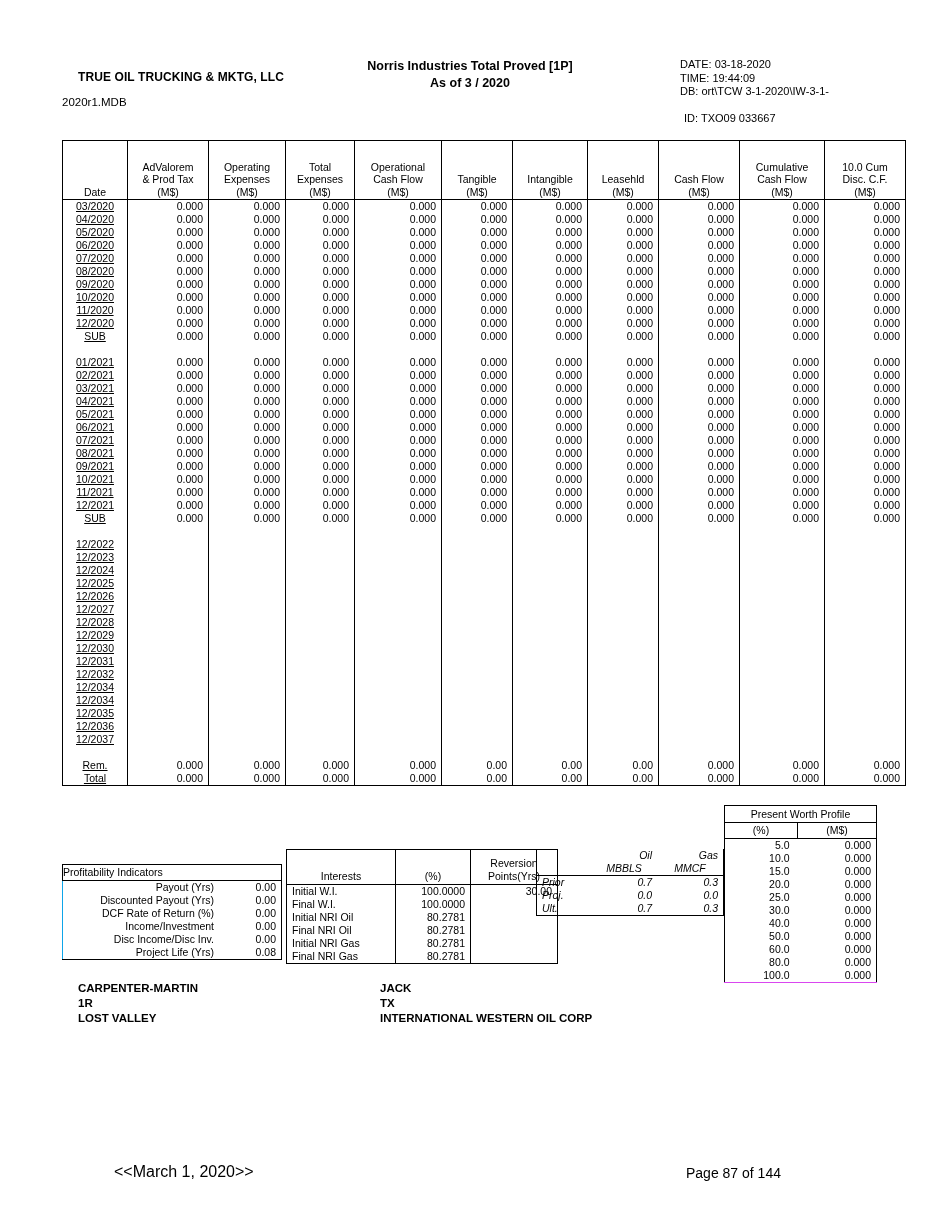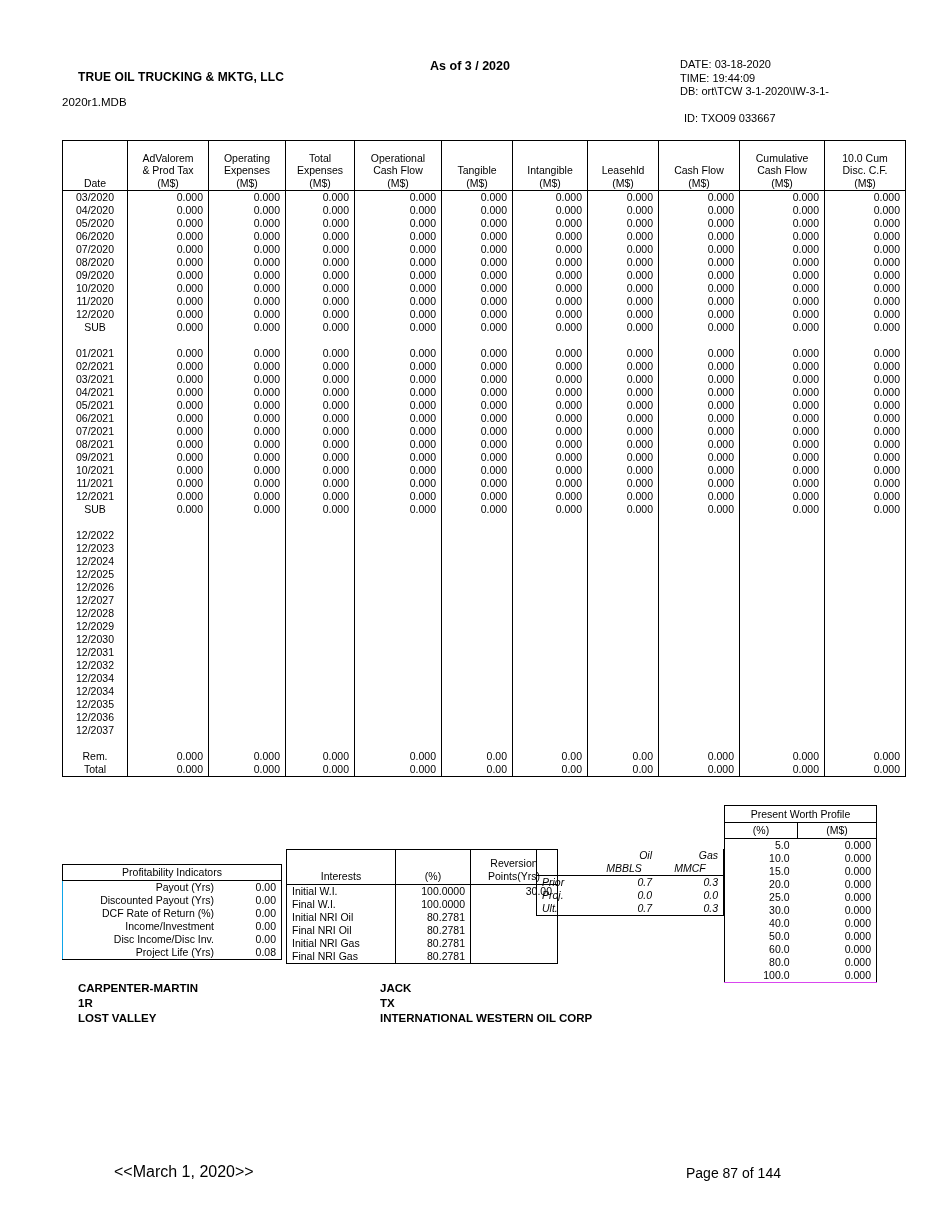--- a/index.html
+++ b/index.html
@@ -74,60 +74,60 @@
   }
   .main-table .colhead {
     border-left: 1px solid #000;
     border-right: 1px solid #000;
     border-top: 1px solid #000;
     border-bottom: 1px solid #000;
     vertical-align: bottom;
     text-align: center;
     font-weight: normal;
     line-height: 12.5px;
-    padding: 2px 4px 1px 4px;
+    padding: 11px 4px 1px 4px;
     height: 46px;
   }
   .main-table td.cell {
     border-left: 1px solid #000;
     border-right: 1px solid #000;
     text-align: right;
     padding: 0 5px 0 4px;
     height: 13px;
     line-height: 13px;
     white-space: nowrap;
   }
   .main-table td.datecell {
     border-left: 1px solid #000;
     border-right: 1px solid #000;
     text-align: center;
     padding: 0 4px;
     height: 13px;
     line-height: 13px;
     white-space: nowrap;
+    text-decoration: underline;
   }
   .main-table tr.lastrow td {
     border-bottom: 1px solid #000;
   }
   .main-table td.blank {
     border-left: 1px solid #000;
     border-right: 1px solid #000;
     height: 13px;
   }
 
   
   .prof {
     position: absolute;
     left: 62px;
     top: 864px;
   }
   .prof table { border-collapse: collapse; font-size: 10.5px; }
   .prof .title {
     border: 1px solid #000;
-    text-align: center;
     padding: 1px 0;
     height: 13px;
     line-height: 13px;
   }
   .prof .lbl {
     border-left: 1px solid #0ea5e9;
     text-align: right;
     padding: 0 3px 0 5px;
     height: 13px;
     line-height: 13px;
@@ -254,20 +254,21 @@
   }
 </style>
 </head>
 <body>
 
 <div class="page">
 
   <div class="hdr-company">TRUE OIL TRUCKING &amp; MKTG, LLC</div>
   <div class="hdr-mdb">2020r1.MDB</div>
   <div class="hdr-title">
+    <div>Norris Industries Total Proved [1P]</div>
     <div>As of 3 / 2020</div>
   </div>
   <div class="hdr-right">
     <div>DATE: 03-18-2020</div>
     <div>TIME: 19:44:09</div>
     <div>DB: ort\TCW 3-1-2020\IW-3-1-</div>
   </div>
   <div class="hdr-id">ID: TXO09 033667</div>
 
   <table class="main-table">

